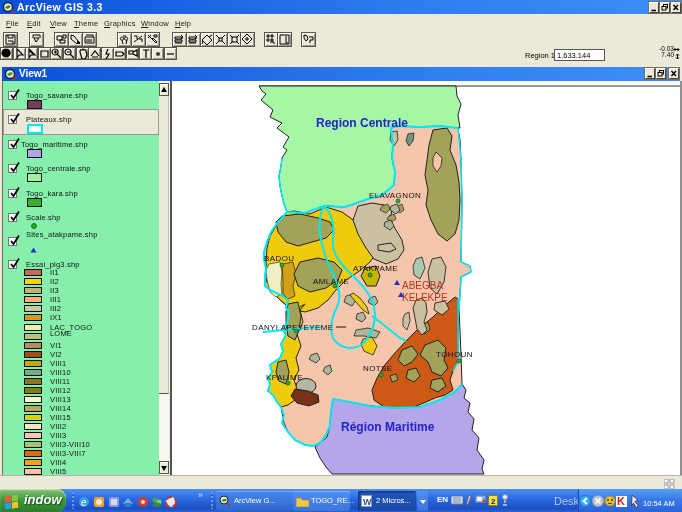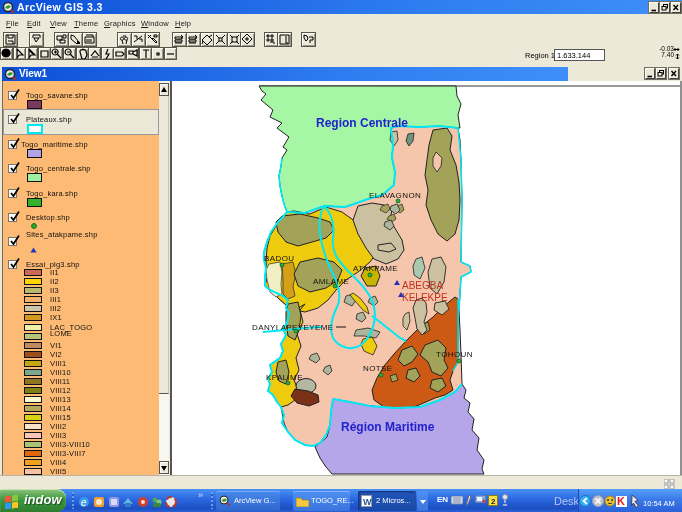--- a/index.html
+++ b/index.html
@@ -6,22 +6,22 @@
 .abs{position:absolute}
 #tbar{left:0;top:0;width:682px;height:14px;background:linear-gradient(to right,#0b50d8,#2f7cf0 60%,#3f8ef8)}
 .ttl{color:#fff;font-weight:bold}
 .wbtn{width:10px;height:11px;background:#ECE9D8;border:1px solid #fffef4;border-right-color:#404040;border-bottom-color:#404040;box-shadow:0 0 0 1px #716F64;font-size:8px;font-weight:bold;color:#000;text-align:center;line-height:9px}
 #menu{left:0;top:14px;width:682px;height:17px;background:#ECE9D8;font-size:7.5px;color:#1a1a1a;letter-spacing:.2px}
 #menu span{position:absolute;top:5px}
 u{text-decoration:underline}
 .tb1{width:15px;height:15px;border:1px solid #58564c;background:#ECE9D8;box-shadow:inset 1px 1px 0 #fffef4, inset -1px -1px 0 #9a9888;top:32px}
 .tb2{width:13px;height:13px;border:1px solid #58564c;background:#ECE9D8;box-shadow:inset 1px 1px 0 #fffef4, inset -1px -1px 0 #9a9888;top:47px}
 #scalebox{left:554px;top:49px;width:51px;height:12px;background:#fff;border:1px solid #555;font-size:7.5px;padding-left:2px;line-height:11px}
-#vtbar{left:2px;top:67px;width:566px;height:14px;background:linear-gradient(to right,#0b50d8,#2f7cf0 60%,#3f8ef8)}
-#legend{left:2px;top:81px;width:157px;height:394px;background:#fdba74;border-left:1px solid #716F64}
+#vtbar{left:2px;top:67px;width:678px;height:14px;background:linear-gradient(to right,#0b50d8,#2f7cf0 60%,#3f8ef8)}
+#legend{left:2px;top:81px;width:157px;height:394px;background:#86efac;border-left:1px solid #716F64}
 #vscroll{left:159px;top:81px;width:10px;height:394px;background:#F7F6F1}
 .lrow{position:absolute;font-size:7.5px;color:#111;white-space:nowrap;letter-spacing:.2px}
 .sw{position:absolute;border:1px solid #111}
 .cb{position:absolute;left:5px;width:9px;height:9px;background:#F8F6EE;border:1px solid #777;box-shadow:inset 1px 1px 0 #fff}
 #status{left:0;top:475px;width:682px;height:14px;background:#ECE9D8;border-top:1px solid #b8b4a4}
 #taskbar{left:0;top:489px;width:682px;height:23px;background:linear-gradient(#4a90f4,#2a67e0 45%,#1d4fc0 85%,#2a62d8)}
 #startbtn{left:0;top:489px;width:66px;height:23px;background:linear-gradient(#8cc27c,#3d9a3d 45%,#2e7d2e);border-radius:0 9px 9px 0;box-shadow:inset 0 1px 1px #c8e8b8}
 #startbtn span{position:absolute;left:24px;top:3px;color:#fff;font-size:13px;font-weight:bold;font-style:italic;text-shadow:1px 1px 1px #1c4f1c}
 .task{position:absolute;top:491px;height:20px;border-radius:2px;color:#fff;font-size:7.5px}
 </style></head>
@@ -282,21 +282,21 @@
         <path d="M2 7 L4.5 10 L10 1.5" fill="none" stroke="#000" stroke-width="1.7"></path>
       </svg>
     </div>
 <span class="lrow" style="left:23px;top:108px">Togo_kara.shp</span>
 <div class="sw" style="left:24px;top:117px;width:15px;height:9px;background:#32B22C"></div>
 <div class="cb" style="top:132px">
       <svg width="13" height="13" style="position:absolute;left:0px;top:-4px">
         <path d="M2 7 L4.5 10 L10 1.5" fill="none" stroke="#000" stroke-width="1.7"></path>
       </svg>
     </div>
-<span class="lrow" style="left:23px;top:132px">Desktop.shp</span>
+<span class="lrow" style="left:23px;top:132px">Scale.shp</span>
 <svg class="abs" style="left:27px;top:141px" width="8" height="8">
       <circle cx="4" cy="4" r="2.4" fill="#2ab32a" stroke="#135f13"></circle>
     </svg>
 <div class="cb" style="top:156px">
       <svg width="13" height="13" style="position:absolute;left:0px;top:-4px">
         <path d="M2 7 L4.5 10 L10 1.5" fill="none" stroke="#000" stroke-width="1.7"></path>
       </svg>
     </div>
 <span class="lrow" style="left:23px;top:149px">Sites_atakpame.shp</span>
 <svg class="abs" style="left:27px;top:166px" width="7" height="6">
@@ -496,21 +496,21 @@
       <circle cx="4" cy="4" r="2.5" fill="#50a850"></circle>
       <circle cx="8" cy="6" r="2.5" fill="#80c880"></circle>
       <rect x="2" y="7" width="8" height="4" rx="2" fill="#388838"></rect>
     </svg></div>
 <div class="abs" style="left:165px;top:494px"><svg width="12" height="12">
       <circle cx="6" cy="6" r="5" fill="#e8e8f0"></circle>
       <circle cx="6" cy="6" r="5" fill="none" stroke="#c03828" stroke-width="2" stroke-dasharray="6 3"></circle>
     </svg></div>
 <span class="abs" style="left:198px;top:490px;color:#cfe0ff;font-size:9px">»</span>
 <div class="abs" style="left:211px;top:492px;width:2px;height:17px;background:repeating-linear-gradient(#6a9cf0 0 2px,#2a5cc8 2px 4px)"></div>
-<div class="abs task" style="left:216px;width:64px;background:linear-gradient(#4688ec,#2e66cc);box-shadow:inset 0 1px 0 #79aaf4">
+<div class="abs task" style="left:216px;width:80px;background:linear-gradient(#4688ec,#2e66cc);box-shadow:inset 0 1px 0 #79aaf4">
     <svg class="abs" style="left:3px;top:4px" width="12" height="12">
       <circle cx="5" cy="5" r="4" fill="#e8e8e8" stroke="#222"></circle>
       <path d="M2.5 6 Q4.5 2.5 8 4.5 Q6 8 2.5 6Z" fill="#2a9a2a"></path>
       <line x1="7.5" y1="7.5" x2="10.5" y2="10.5" stroke="#b03020" stroke-width="1.6"></line>
     </svg>
     <span style="position:absolute;left:18px;top:5px">ArcView G...</span>
   </div>
 <div class="abs task" style="left:293px;width:57px;background:linear-gradient(#4e90f4,#3a74dc);box-shadow:inset 0 1px 0 #86b3f8">
     <svg class="abs" style="left:3px;top:5px" width="13" height="11">
       <path d="M0 2 L5 2 L6.5 4 L13 4 L13 11 L0 11 Z" fill="#f4c842" stroke="#a08020" stroke-width="0.8"></path>

